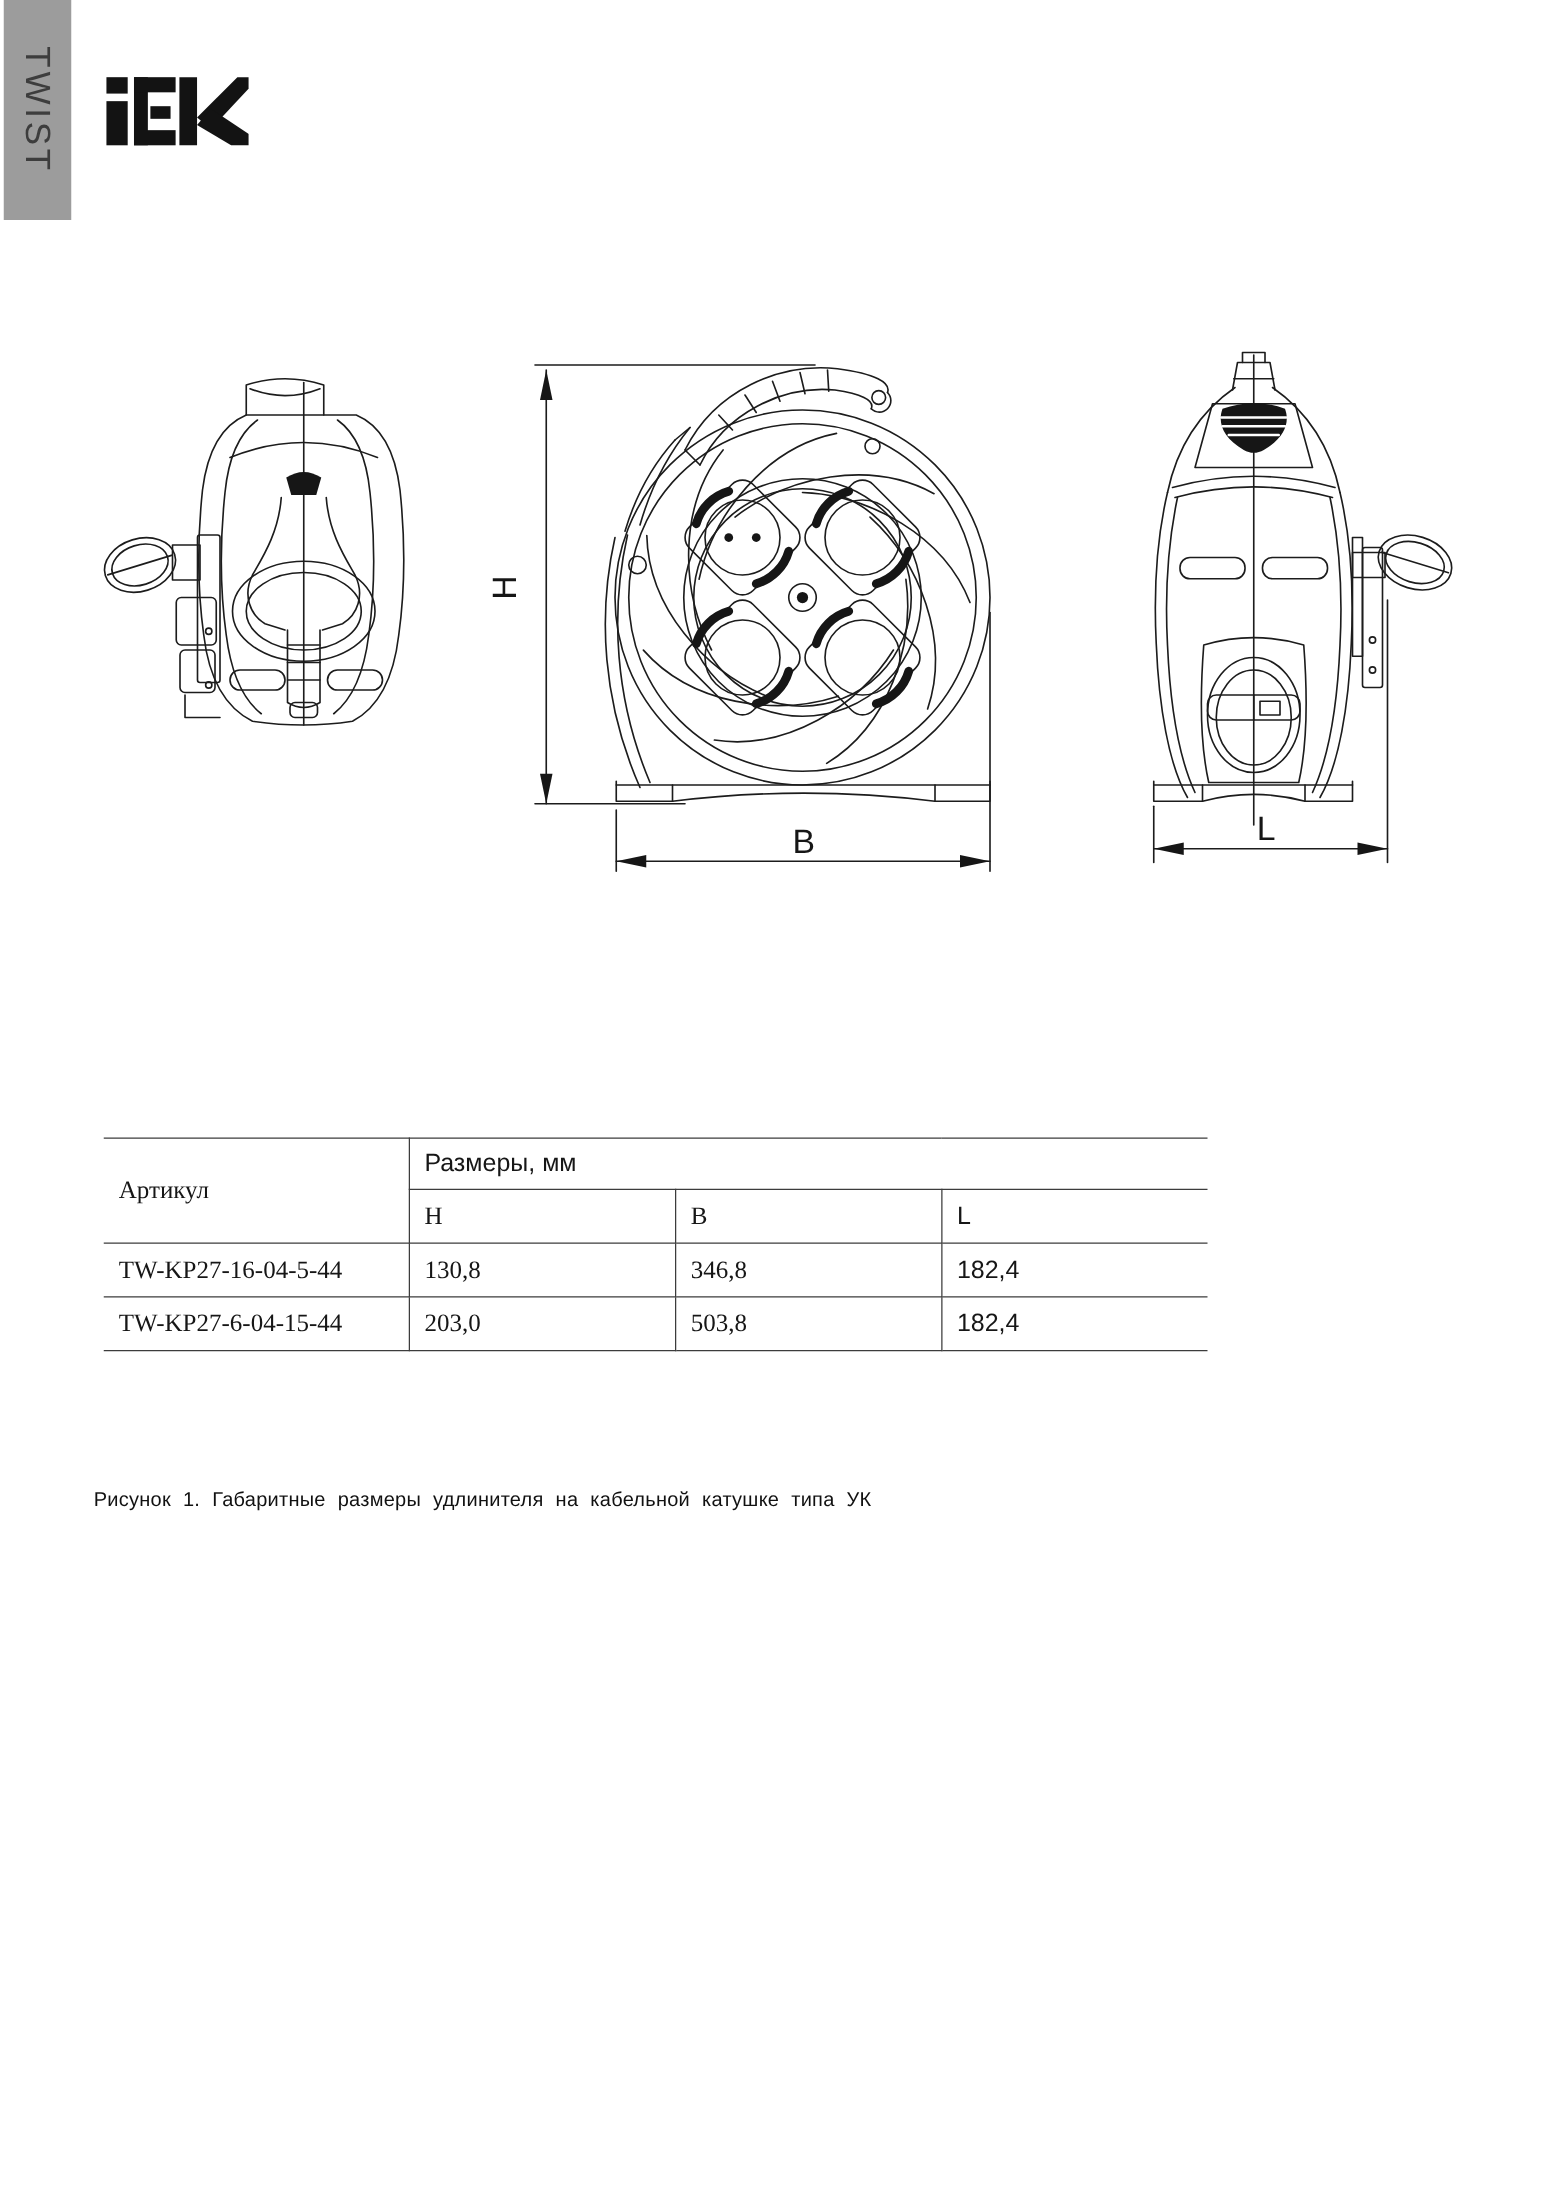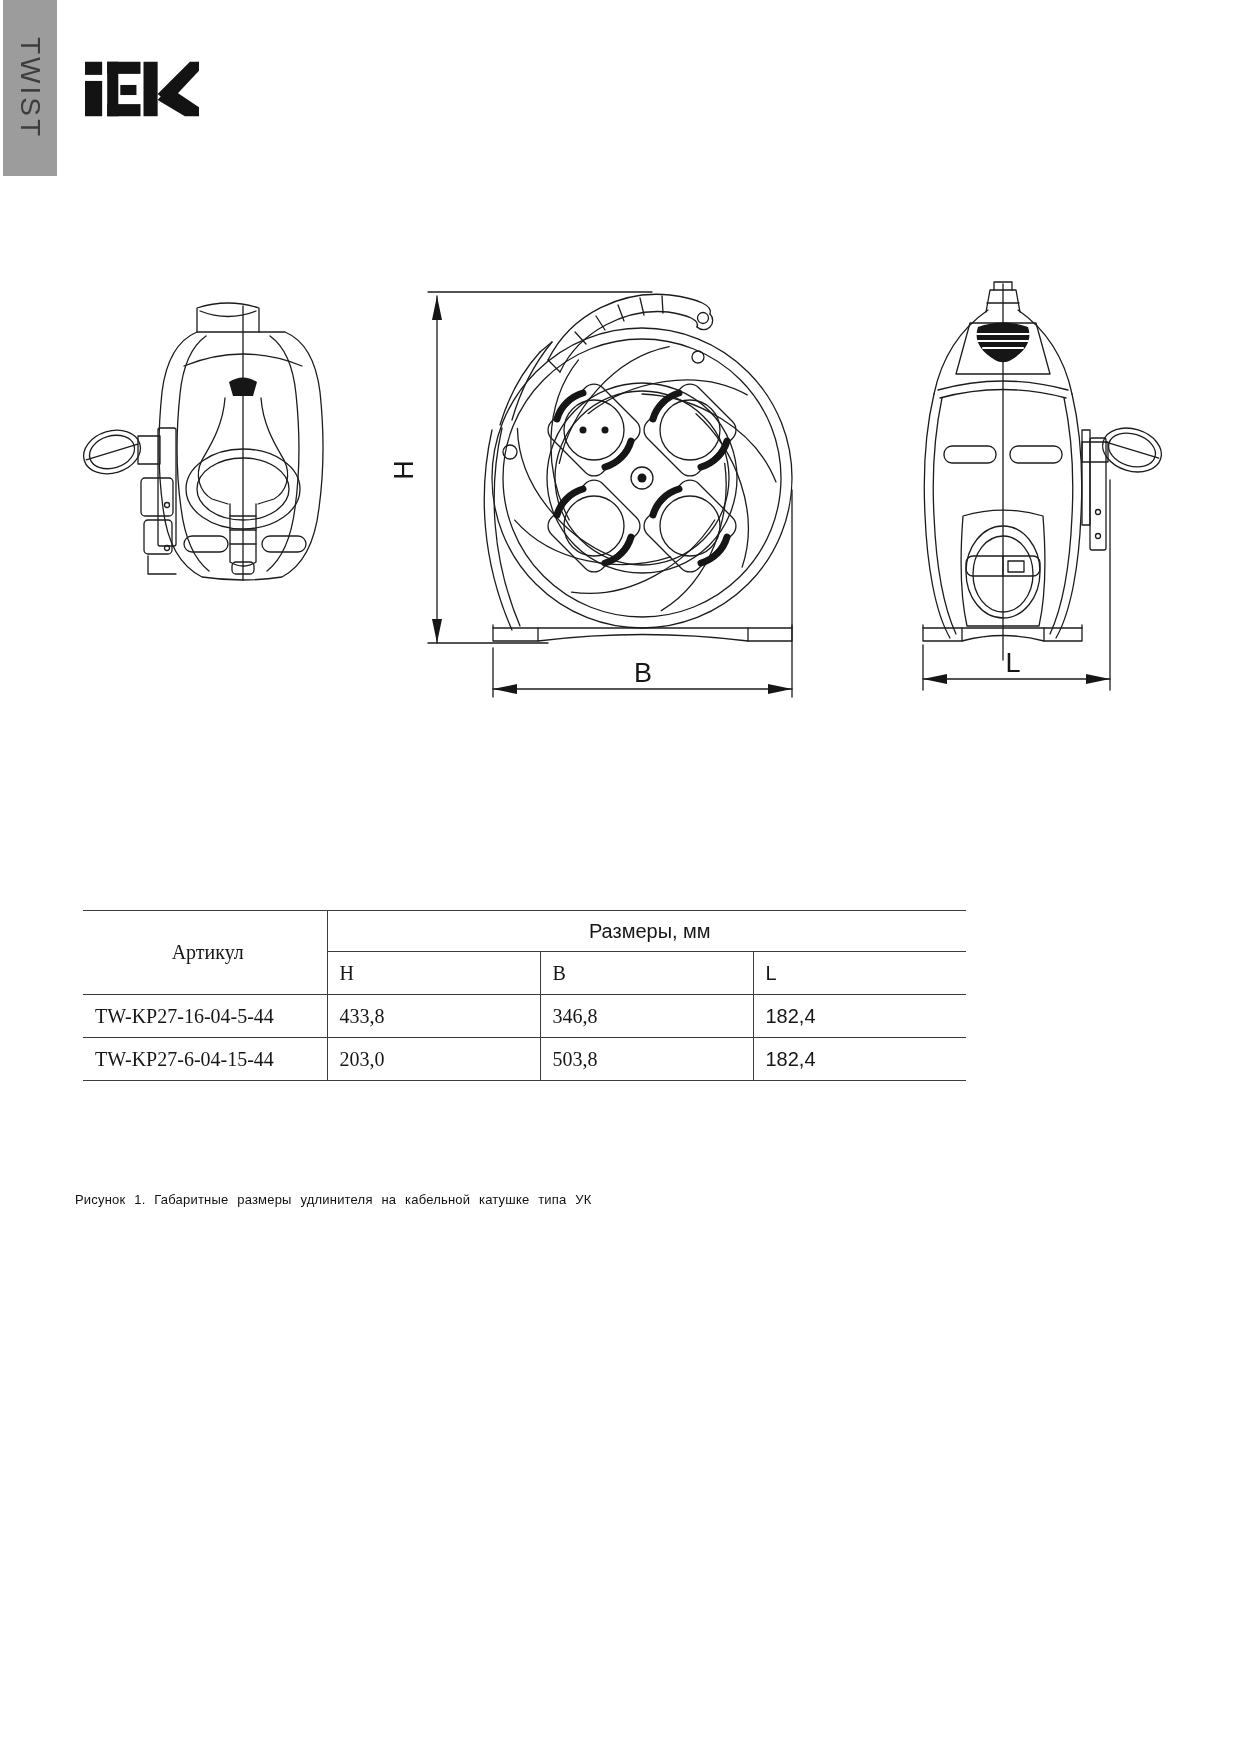--- a/index.html
+++ b/index.html
@@ -26,28 +26,28 @@
   svg.drawing .thick{stroke:#161616;stroke-width:7;fill:none;}
   svg.drawing .thin{stroke-width:1;}
   svg.drawing .white{stroke:#ffffff;stroke-width:2;}
   svg.drawing text.dim{fill:#161616;stroke:none;font-size:27px;font-family:"Liberation Sans",sans-serif;}
   
   table.spec{
     position:absolute;left:83px;top:910px;width:883px;border-collapse:collapse;
     table-layout:fixed;font-size:20px;color:#161616;
   }
   table.spec td{padding:0 6px 0 12px;height:42px;vertical-align:middle;font-weight:normal;}
-  .bt{border-top:1.5px solid #3c3c3c;text-align:center;}
+  .bt{border-top:1.5px solid #3c3c3c;}
   .bb{border-bottom:1.5px solid #3c3c3c;}
   .br{border-right:1.5px solid #3c3c3c;font-family:Liberation Serif, serif;}
   td.art-h{vertical-align:top;padding-top:9px;}
   tr.h1 td{height:40px;}
   
   .figure-caption{
-    position:absolute;left:75px;top:1192px;margin:0;font-size:13px;
+    position:absolute;left:75px;top:1192px;margin:0;font-size:16px;
     word-spacing:5px;letter-spacing:0.2px;white-space:nowrap;color:#111;
   }
 </style>
 </head>
 <body>
 
 <div class="page">
 
   <div class="series-bar">
     <span>TWIST</span>
@@ -264,21 +264,21 @@
       <td rowspan="2" class="bt br bb art-h">Артикул</td>
       <td colspan="3" class="bt bb">Размеры, мм</td>
     </tr>
     <tr class="h2">
       <td class="bb br">H</td>
       <td class="bb br">B</td>
       <td class="bb">L</td>
     </tr>
     <tr>
       <td class="bb br">TW-KP27-16-04-5-44</td>
-      <td class="bb br">433,8</td>
+      <td class="bb br">130,8</td>
       <td class="bb br">346,8</td>
       <td class="bb">182,4</td>
     </tr>
     <tr>
       <td class="bb br">TW-KP27-6-04-15-44</td>
       <td class="bb br">203,0</td>
       <td class="bb br">503,8</td>
       <td class="bb">182,4</td>
     </tr>
   </tbody>

